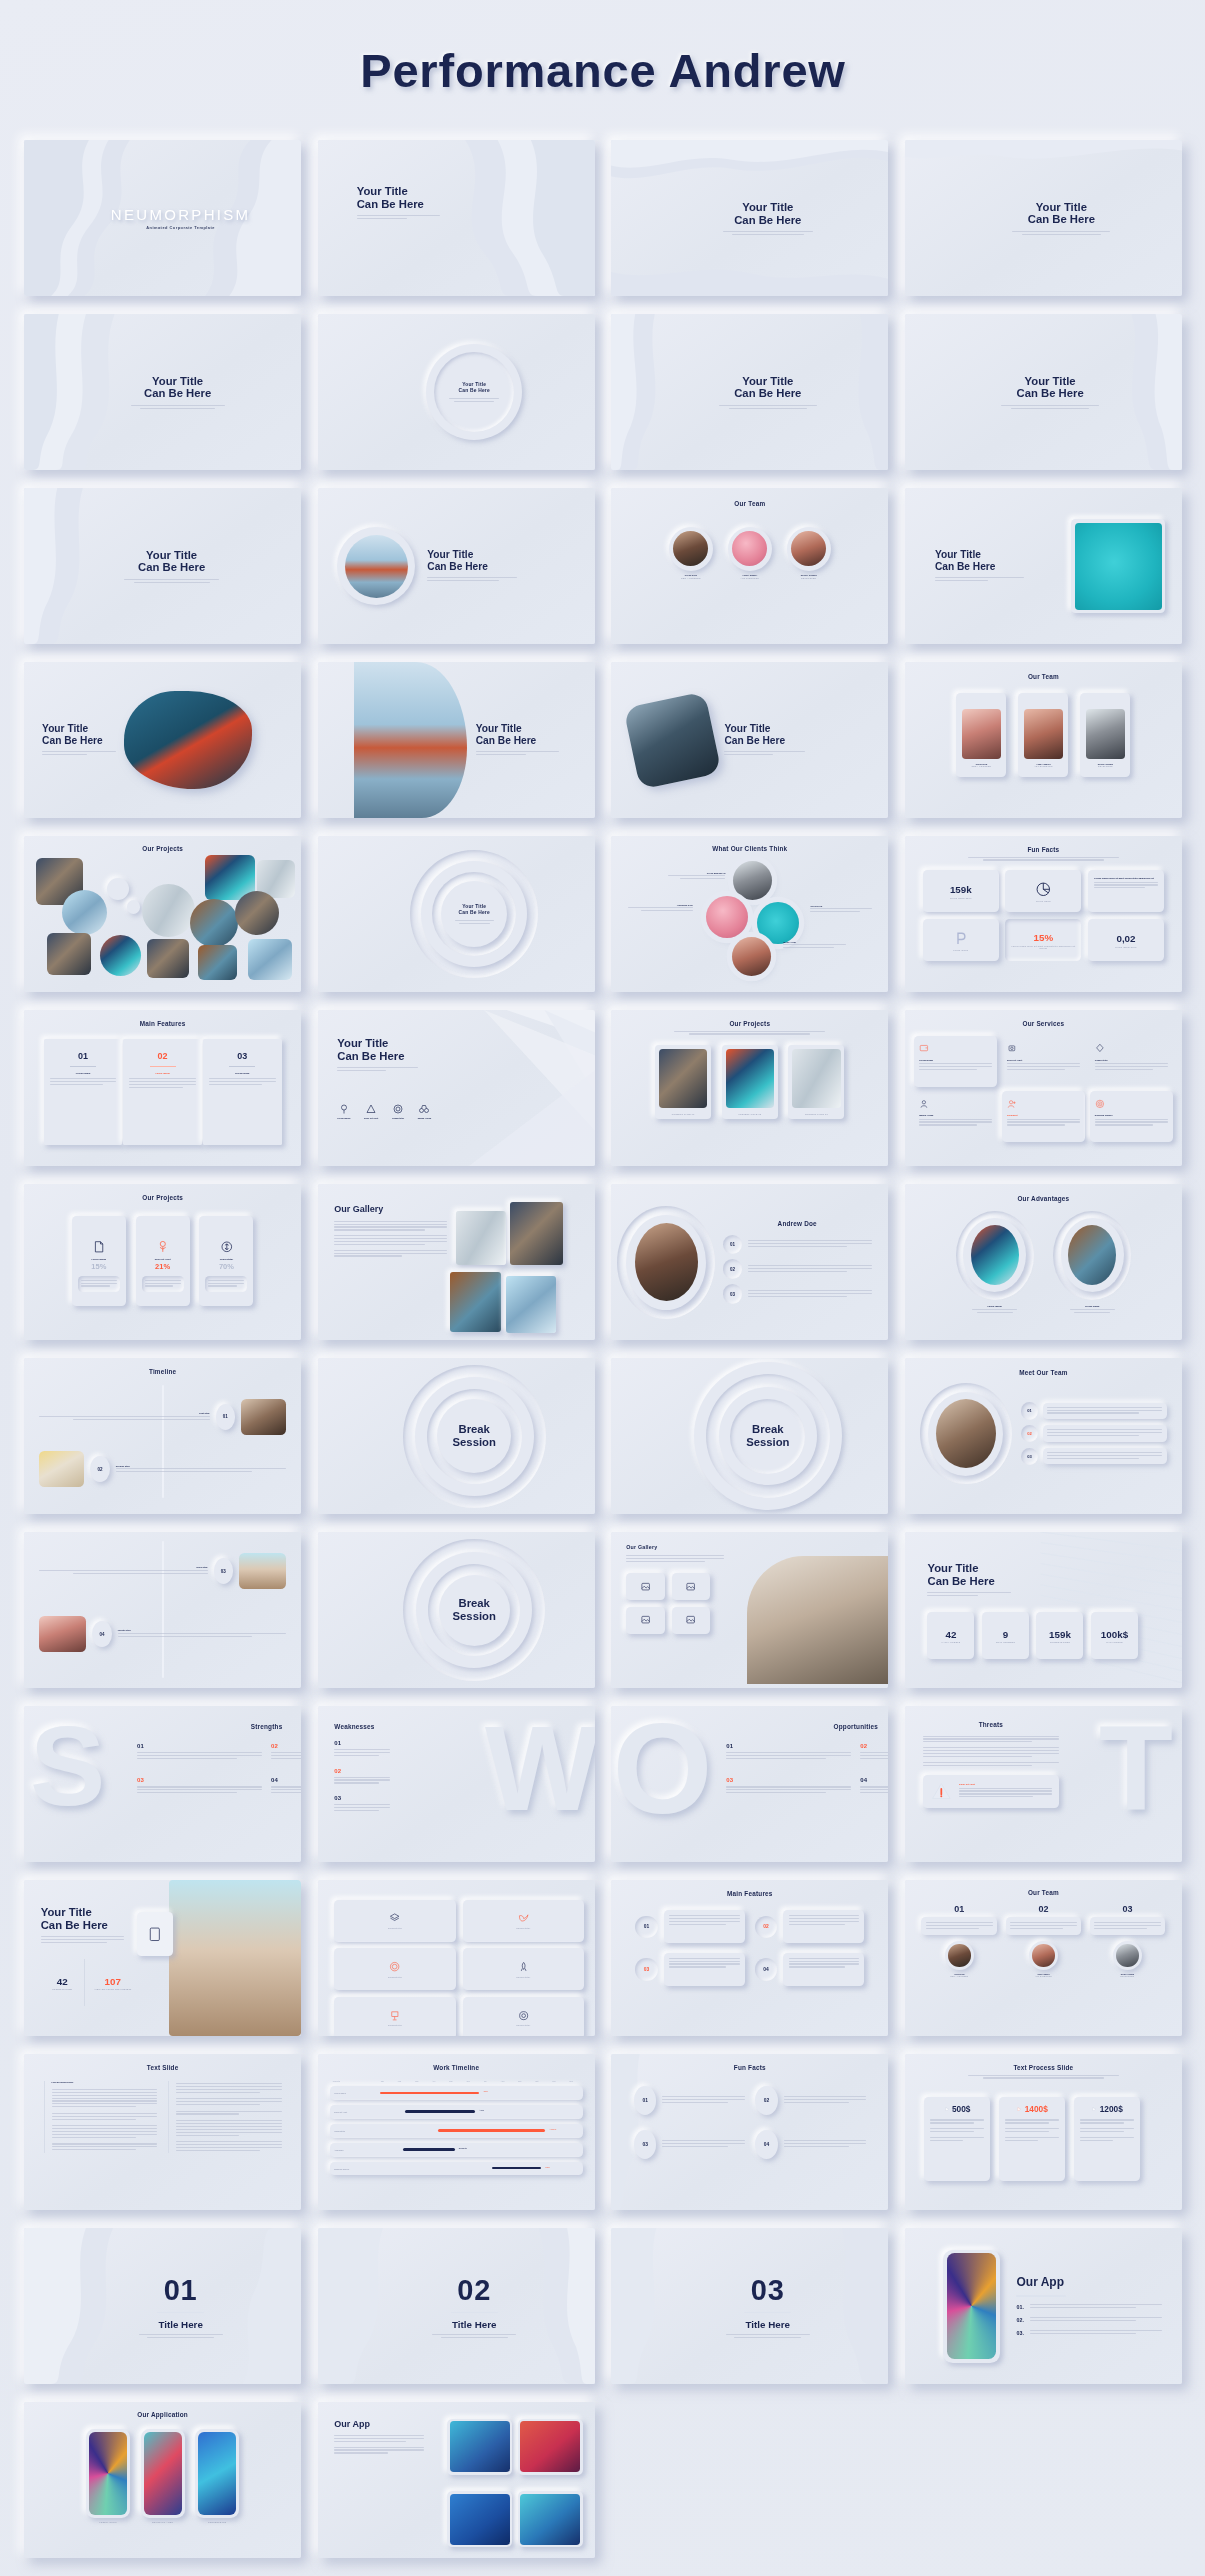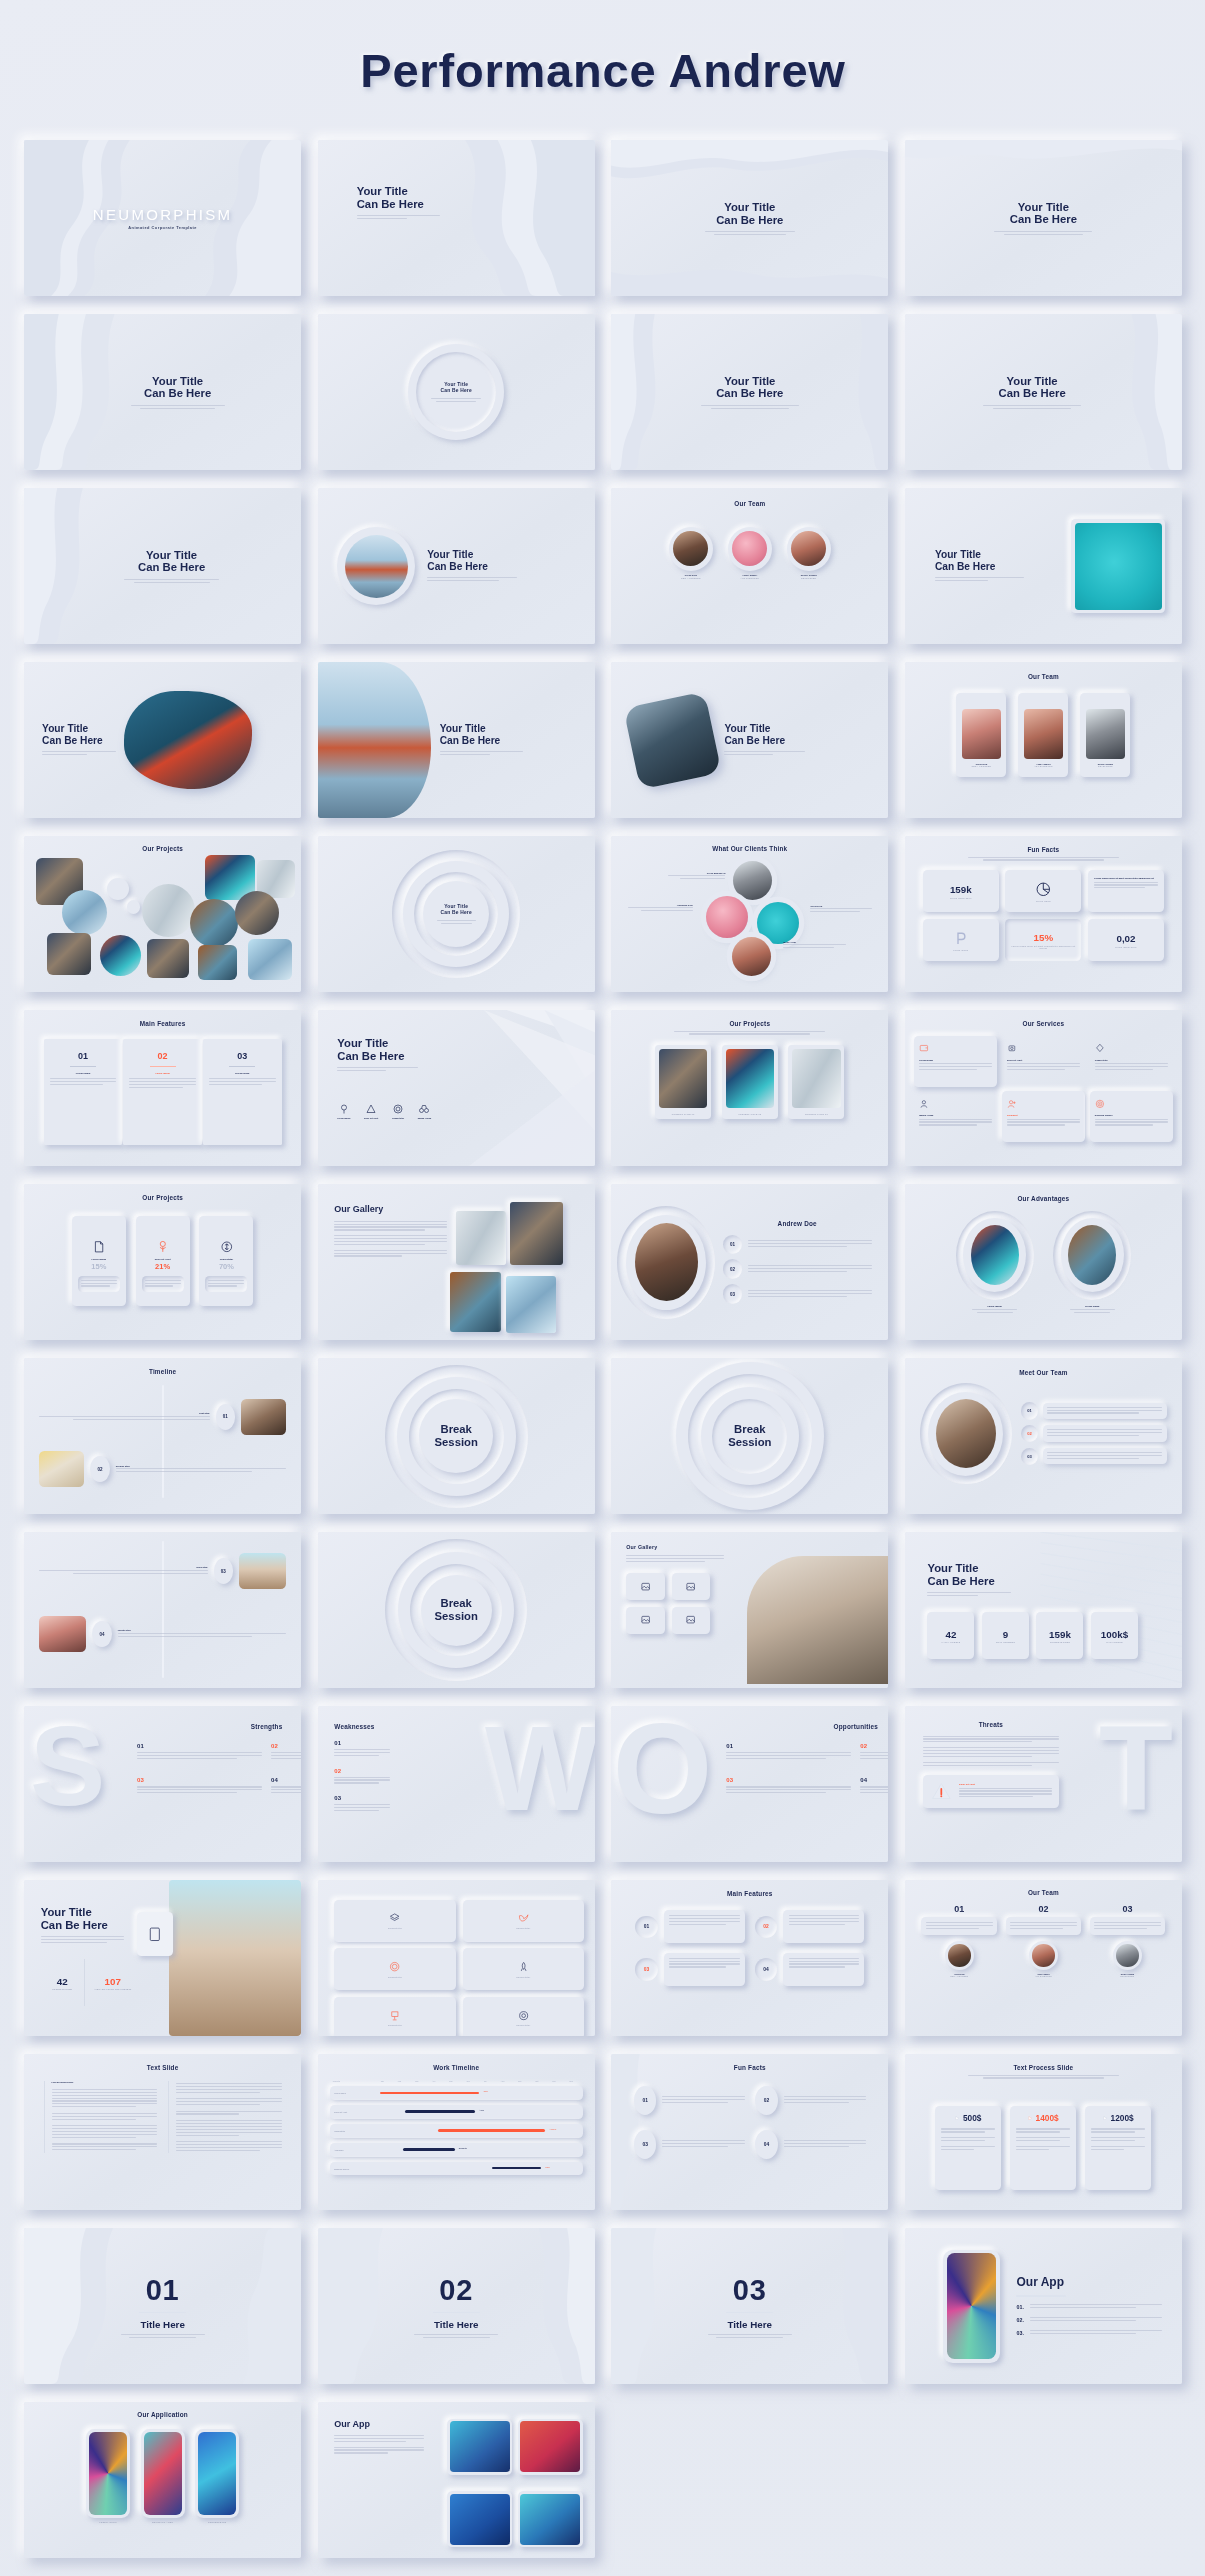--- a/index.html
+++ b/index.html
@@ -47,21 +47,21 @@
     border-radius: 2.3px;
     box-shadow: 5.3px 6px 12px rgba(155,165,195,.50),
                 -4.5px -4.5px 10.6px rgba(255,255,255,.92);
   }
   .slide::before {
     content: "";
     position: absolute; inset: 0;
     background: linear-gradient(145deg, #eaedf5 0%, #e1e6ef 55%, #e4e9f2 100%);
     z-index: 0;
   }
-  .sl { position: relative; z-index: 2; width: 100%; height: 100%; }
+  .sl { position: relative; z-index: 2; width: 100%; height: 100%; padding-left: 36px; }
 
   
   .waves { position: absolute; inset: 0; z-index: 1; pointer-events: none; }
   .waves svg { width: 100%; height: 100%; display: block; }
 
   
   .s-title {
     font-size: 6.4px; font-weight: bold; color: #1b2550;
     text-align: center; letter-spacing: 0.2px;
   }
@@ -1699,21 +1699,21 @@
     </div>
   </div>
 
   <div class="slide">
     <div class="sl" style="padding:9.8px 19.6px">
       <div class="s-title">Text Process Slide</div>
       <div style="width:151px;margin:3.8px auto 0">
         <div class="ll f"></div>
           <div class="ll m" style="margin:0 auto"></div>
       </div>
-      <div style="display:flex;justify-content:center;gap:9px;margin-top:27px">
+      <div style="display:flex;gap:9px;margin-top:18px">
         <div class="neu" style="width:66px;height:84px;padding:7.5px 6px">
           <div style="display:flex;align-items:center;gap:3px;justify-content:center">
             <svg width="4.5" height="4.5" viewBox="0 0 10 10">
                 <path d="M2 1 L8 5 L2 9 Z" fill="#ffffff" stroke="#c8cfe0" stroke-width=".8"></path>
               </svg>
             <span class="stat" style="font-size:8.3px">500$</span>
           </div>
           <div style="margin-top:5.3px">
             <div class="ll f"></div>
               <div class="ll m"></div>

